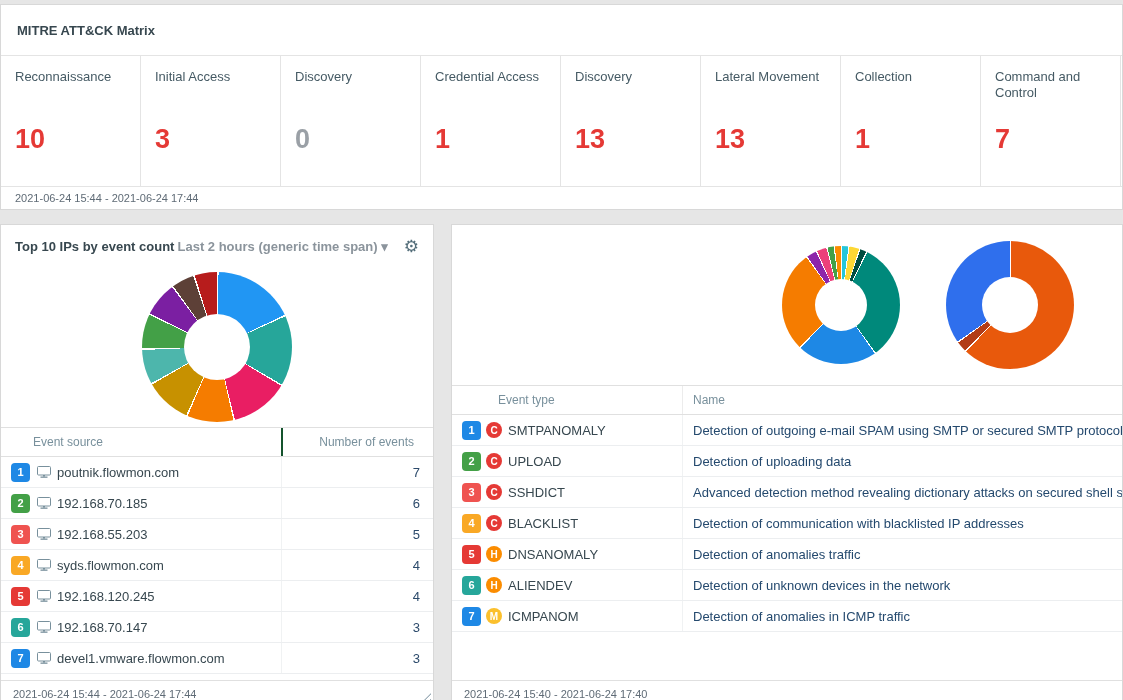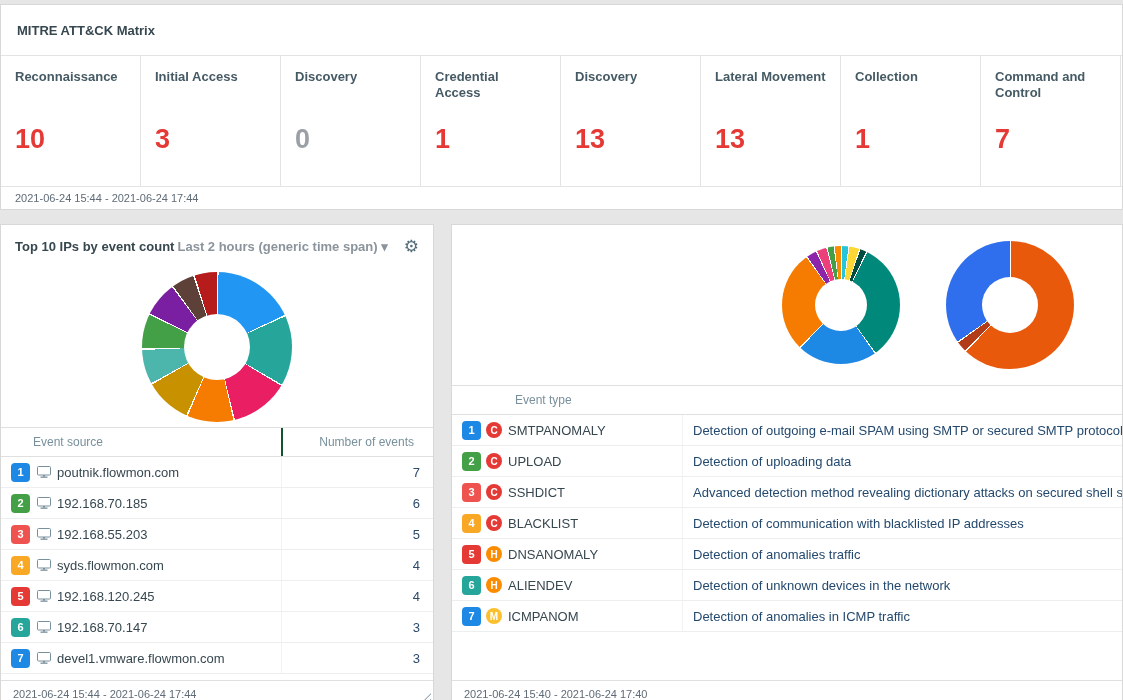--- a/index.html
+++ b/index.html
@@ -8,21 +8,21 @@
   .page{padding-top:4px;width:1123px}
 
   .panel{background:#fff;border:1px solid #d8d8d8}
 
   
   .mitre-header{padding:16px 16px;border-bottom:1px solid #e4e4e4}
   .mitre-title{font-size:13px;font-weight:700;color:#37474f}
   .mitre-grid{display:flex}
   .mitre-col{flex:0 0 140px;border-right:1px solid #e4e4e4;padding:13px 14px;height:130px;cursor:pointer}
   .mitre-col.sliver{flex:1 1 auto;border-right:none}
-  .mitre-label{font-size:13px;font-weight:700;color:#455a64;line-height:1.25;min-height:34px}
+  .mitre-label{font-size:13px;font-weight:400;color:#455a64;line-height:1.25;min-height:34px}
   .mitre-value{font-size:27px;font-weight:700;color:#e53935;margin-top:21px}
   .mitre-value.muted{color:#9aa0a6}
   .mitre-footer{border-top:1px solid #e4e4e4;padding:5px 14px;font-size:11px;color:#5f6b76}
 
   
   .bottom-row{display:flex;gap:17px;margin-top:14px}
   .widget{height:483px;display:flex;flex-direction:column}
   .widget.left{width:457px}
   .widget.right{flex:1 1 auto}
 
@@ -39,21 +39,21 @@
   .d-md{width:118px;height:118px}
   .d-xl{width:128px;height:128px}
 
   .tbl-head{display:grid;height:30px;border-top:1px solid #e0e0e0;border-bottom:1px solid #e0e0e0;
             font-size:12px;font-weight:400;color:#78909c;flex:0 0 auto}
   .tbl-head .cell{display:flex;align-items:center;height:100%}
   .lt-head{grid-template-columns:1fr 152px}
   .lt-head .c-src{padding-left:32px}
   .lt-head .c-cnt{justify-content:flex-end;padding-right:19px;border-left:2px solid #14532d}
   .rt-head{grid-template-columns:230px 1fr}
-  .rt-head .c-type{padding-left:63px}
+  .rt-head .c-type{padding-left:46px}
   .rt-head .c-name{padding-left:10px;border-left:1px solid #ececec}
 
   .trow{display:grid;height:31px;align-items:center;border-bottom:1px solid #eceef0;font-size:13px;cursor:pointer}
   .lt-row{grid-template-columns:32px 24px 1fr 152px}
   .rt-row{grid-template-columns:32px 24px 174px 1fr}
   .rank{width:19px;height:19px;margin-left:10px;border-radius:4px;color:#fff;font-size:11px;font-weight:700;
         display:flex;align-items:center;justify-content:center}
   .mon{display:flex;align-items:center;justify-content:flex-start;padding-left:4px}
   .src{color:#37474f;overflow:hidden;white-space:nowrap;text-overflow:ellipsis}
   .cnt{height:100%;display:flex;align-items:center;justify-content:flex-end;padding-right:13px;
@@ -233,20 +233,21 @@
 
     <section class="panel widget right">
 
       <div class="chart-zone offset-right">
         <div class="donut d-md" style="background: conic-gradient(rgb(255, 255, 255) 0deg, rgb(255, 255, 255) 1.2deg, rgb(38, 198, 218) 1.2deg, rgb(38, 198, 218) 7.2deg, rgb(255, 255, 255) 7.2deg, rgb(255, 255, 255) 8.4deg, rgb(253, 216, 53) 8.4deg, rgb(253, 216, 53) 18deg, rgb(255, 255, 255) 18deg, rgb(255, 255, 255) 19.2deg, rgb(0, 77, 64) 19.2deg, rgb(0, 77, 64) 25.2deg, rgb(255, 255, 255) 25.2deg, rgb(255, 255, 255) 26.4deg, rgb(0, 137, 123) 26.4deg, rgb(0, 137, 123) 144deg, rgb(255, 255, 255) 144deg, rgb(255, 255, 255) 145.2deg, rgb(30, 136, 229) 145.2deg, rgb(30, 136, 229) 223.2deg, rgb(255, 255, 255) 223.2deg, rgb(255, 255, 255) 224.4deg, rgb(245, 124, 0) 224.4deg, rgb(245, 124, 0) 324deg, rgb(255, 255, 255) 324deg, rgb(255, 255, 255) 325.2deg, rgb(142, 36, 170) 325.2deg, rgb(142, 36, 170) 334.8deg, rgb(255, 255, 255) 334.8deg, rgb(255, 255, 255) 336deg, rgb(236, 64, 122) 336deg, rgb(236, 64, 122) 345.6deg, rgb(255, 255, 255) 345.6deg, rgb(255, 255, 255) 346.8deg, rgb(67, 160, 71) 346.8deg, rgb(67, 160, 71) 352.8deg, rgb(255, 255, 255) 352.8deg, rgb(255, 255, 255) 354deg, rgb(251, 140, 0) 354deg, rgb(251, 140, 0) 360deg);"></div>
         <div class="donut d-xl" style="background: conic-gradient(rgb(255, 255, 255) 0deg, rgb(255, 255, 255) 1.2deg, rgb(232, 89, 12) 1.2deg, rgb(232, 89, 12) 223.2deg, rgb(255, 255, 255) 223.2deg, rgb(255, 255, 255) 224.4deg, rgb(178, 60, 23) 224.4deg, rgb(178, 60, 23) 234deg, rgb(255, 255, 255) 234deg, rgb(255, 255, 255) 235.2deg, rgb(47, 111, 237) 235.2deg, rgb(47, 111, 237) 360deg);"></div>
       </div>
 
       <div class="tbl-head rt-head">
         <div class="cell c-type">Event type</div>
+        <div class="cell c-name">Name</div>
       </div>
 
       <div>
         <div class="trow rt-row">
           <span class="rank" style="background-color: rgb(30, 136, 229);">1</span>
           <span class="sev" style="background-color: rgb(229, 57, 53);">C</span>
           <span class="etype">SMTPANOMALY</span>
           <span class="ename">Detection of outgoing e-mail SPAM using SMTP or secured SMTP protocol</span>
         </div>
         <div class="trow rt-row">

